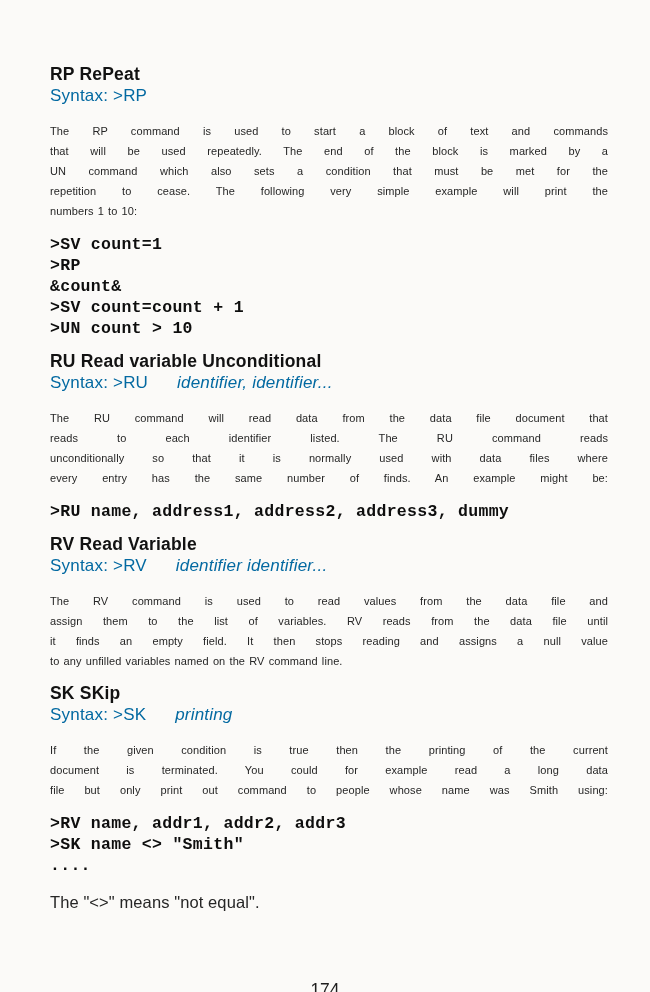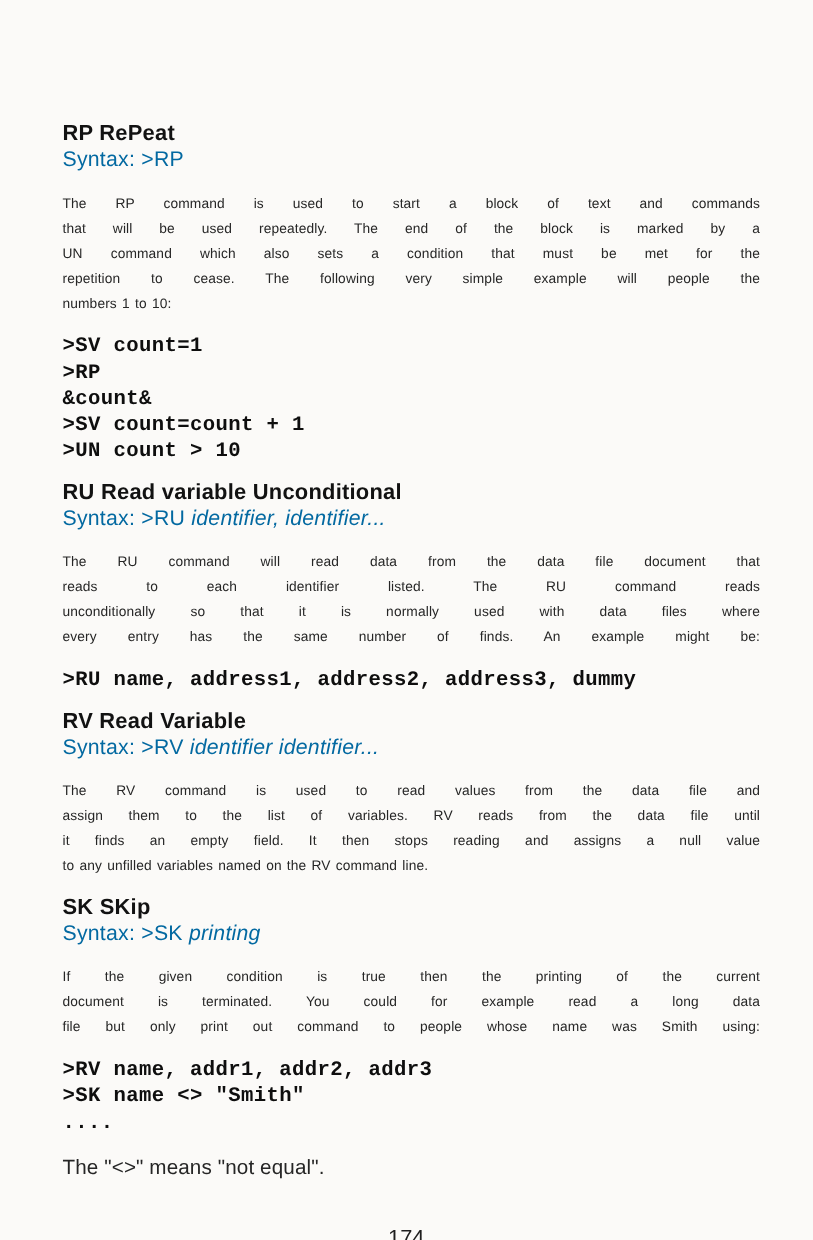--- a/index.html
+++ b/index.html
@@ -6,21 +6,21 @@
   body {
     width: 650px; height: 992px;
     background: #fbfaf8;
     font-family: "Liberation Sans", sans-serif;
     -webkit-font-smoothing: antialiased;
   }
   .page {
     position: relative;
     width: 650px; height: 992px;
     box-sizing: border-box;
-    padding: 96px 42px 0 50px;
+    padding: 64px 42px 0 50px;
     background: #fbfaf8;
     color: #232323;
     overflow: hidden;
     border-radius: 20px;
   }
   .sect + .sect { margin-top: 12px; }
   .hd {
     margin: 0;
     font-weight: bold;
     font-size: 17.5px;
@@ -28,21 +28,21 @@
     letter-spacing: 0.2px;
     color: #121212;
   }
   .syn {
     margin-top: 2px;
     font-size: 17px;
     line-height: 20px;
     letter-spacing: 0.2px;
     color: #0369a1;
   }
-  .syn em { font-style: italic; }
+  .syn em { font-style: italic; margin-left: 24px; }
   .para { margin-top: 15px; }
   .ln {
     font-size: 11px;
     line-height: 20px;
     letter-spacing: 0.1px;
     word-spacing: 1px;
     text-align: justify;
     text-align-last: justify;
     color: #262626;
   }
@@ -79,21 +79,21 @@
 
 <div class="page">
 
   <section class="sect">
     <h2 class="hd">RP RePeat</h2>
     <div class="syn"><span>Syntax: &gt;RP</span><em></em></div>
     <div class="para">
       <div class="ln">The RP command is used to start a block of text and commands</div>
       <div class="ln">that will be used repeatedly. The end of the block is marked by a</div>
       <div class="ln">UN command which also sets a condition that must be met for the</div>
-      <div class="ln">repetition to cease. The following very simple example will people the</div>
+      <div class="ln">repetition to cease. The following very simple example will print the</div>
       <div class="ln rag">numbers 1 to 10:</div>
     </div>
     <div class="code">
       <div class="cl">&gt;SV count=1</div>
       <div class="cl">&gt;RP</div>
       <div class="cl">&amp;count&amp;</div>
       <div class="cl">&gt;SV count=count + 1</div>
       <div class="cl">&gt;UN count &gt; 10</div>
     </div>
   </section>

